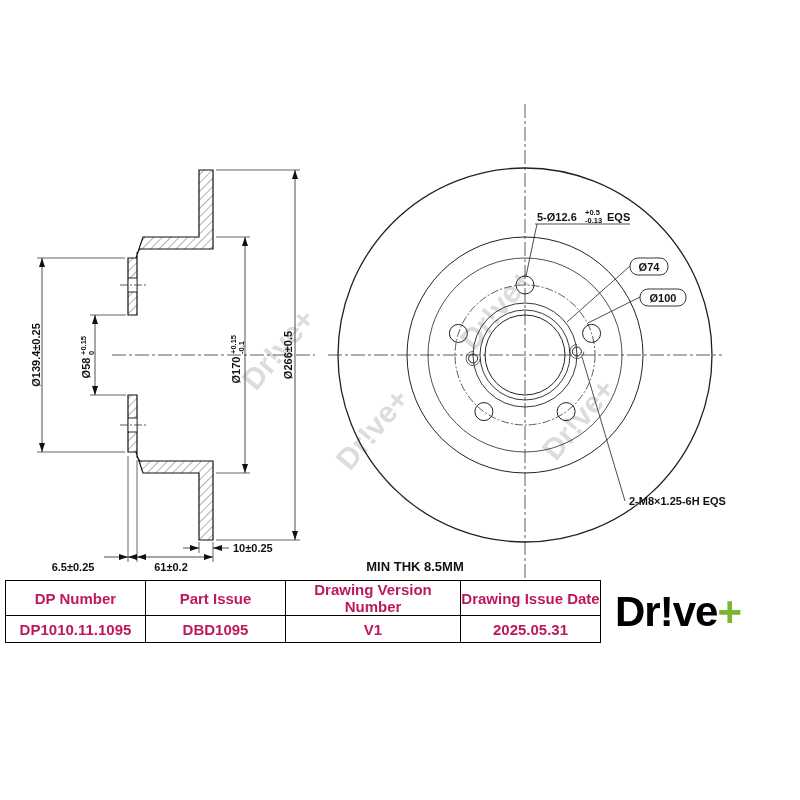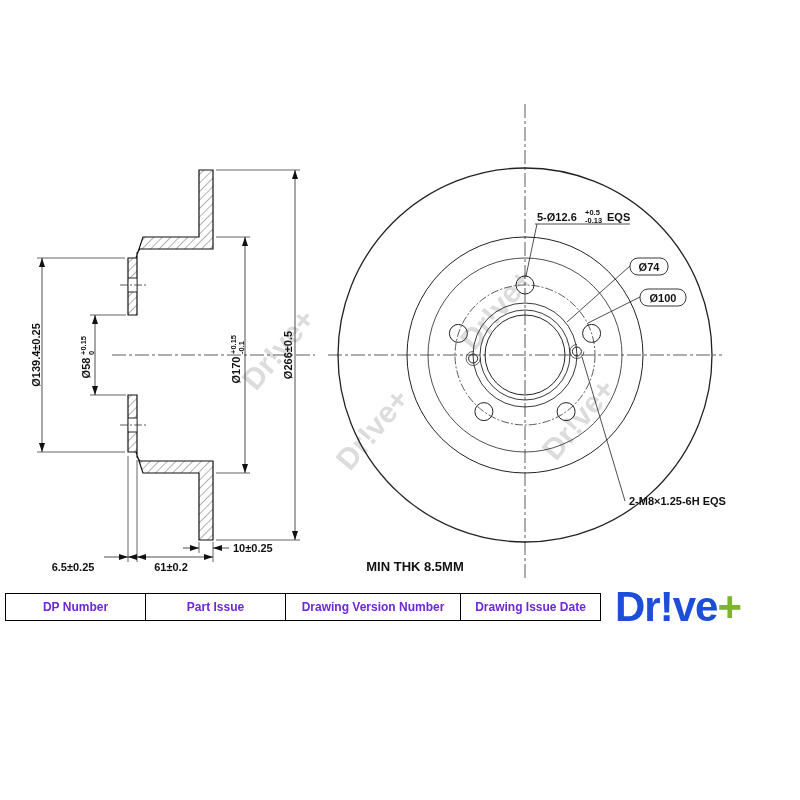--- a/index.html
+++ b/index.html
@@ -14,21 +14,21 @@
   .outline{fill:url(#hatch);stroke:#111;stroke-width:1.2;}
   .ext{stroke:#222;stroke-width:0.7;fill:none;}
   .dim{stroke:#222;stroke-width:0.8;fill:none;}
   .thin{fill:none;stroke:#222;}
   .cl{stroke:#333;stroke-width:0.8;fill:none;stroke-dasharray:14 3 3 3;}
   .cl2{stroke:#333;stroke-width:0.8;fill:none;stroke-dasharray:8 2 2 2;}
   .ah{fill:#111;stroke:none;}
   .solid{stroke:#111;stroke-width:0.9;fill:none;}
   .titleblock{position:absolute;left:5px;top:580px;display:flex;align-items:center;}
   table.info{border-collapse:collapse;}
-  table.info td{border:1px solid #000;font-size:12px;font-weight:bold;color:#6d28d9;
+  table.info td{border:1px solid #000;font-size:15px;font-weight:bold;color:#be185d;
                 height:26px;text-align:center;padding:0;}
   td.c1{width:139px;text-align:left;padding-left:9px;}
   td.c2{width:139px;}
   td.c3{width:174px;}
   td.c4{width:139px;}
   .logo{margin-left:14px;font-size:42px;font-weight:800;letter-spacing:-1px;line-height:54px;
         font-family:"Liberation Sans",sans-serif;white-space:nowrap;}
 </style>
 </head>
 <body>
@@ -200,20 +200,26 @@
 
 <div class="titleblock">
   <table class="info">
     <tbody>
           <tr>
       <td class="c1">DP Number</td>
       <td class="c2">Part Issue</td>
       <td class="c3">Drawing Version Number</td>
       <td class="c4">Drawing Issue Date</td>
     </tr>
+    <tr>
+      <td class="c1">DP1010.11.1095</td>
+      <td class="c2">DBD1095</td>
+      <td class="c3">V1</td>
+      <td class="c4">2025.05.31</td>
+    </tr>
   </tbody>
       </table>
   <div class="logo">
-    <span style="color: #1d4ed8;">Dr!ve</span><span style="color: rgb(125, 181, 44);">+</span>
+    <span style="color: #000000;">Dr!ve</span><span style="color: rgb(125, 181, 44);">+</span>
   </div>
 </div>
 
 </div>
 
 </body></html>

